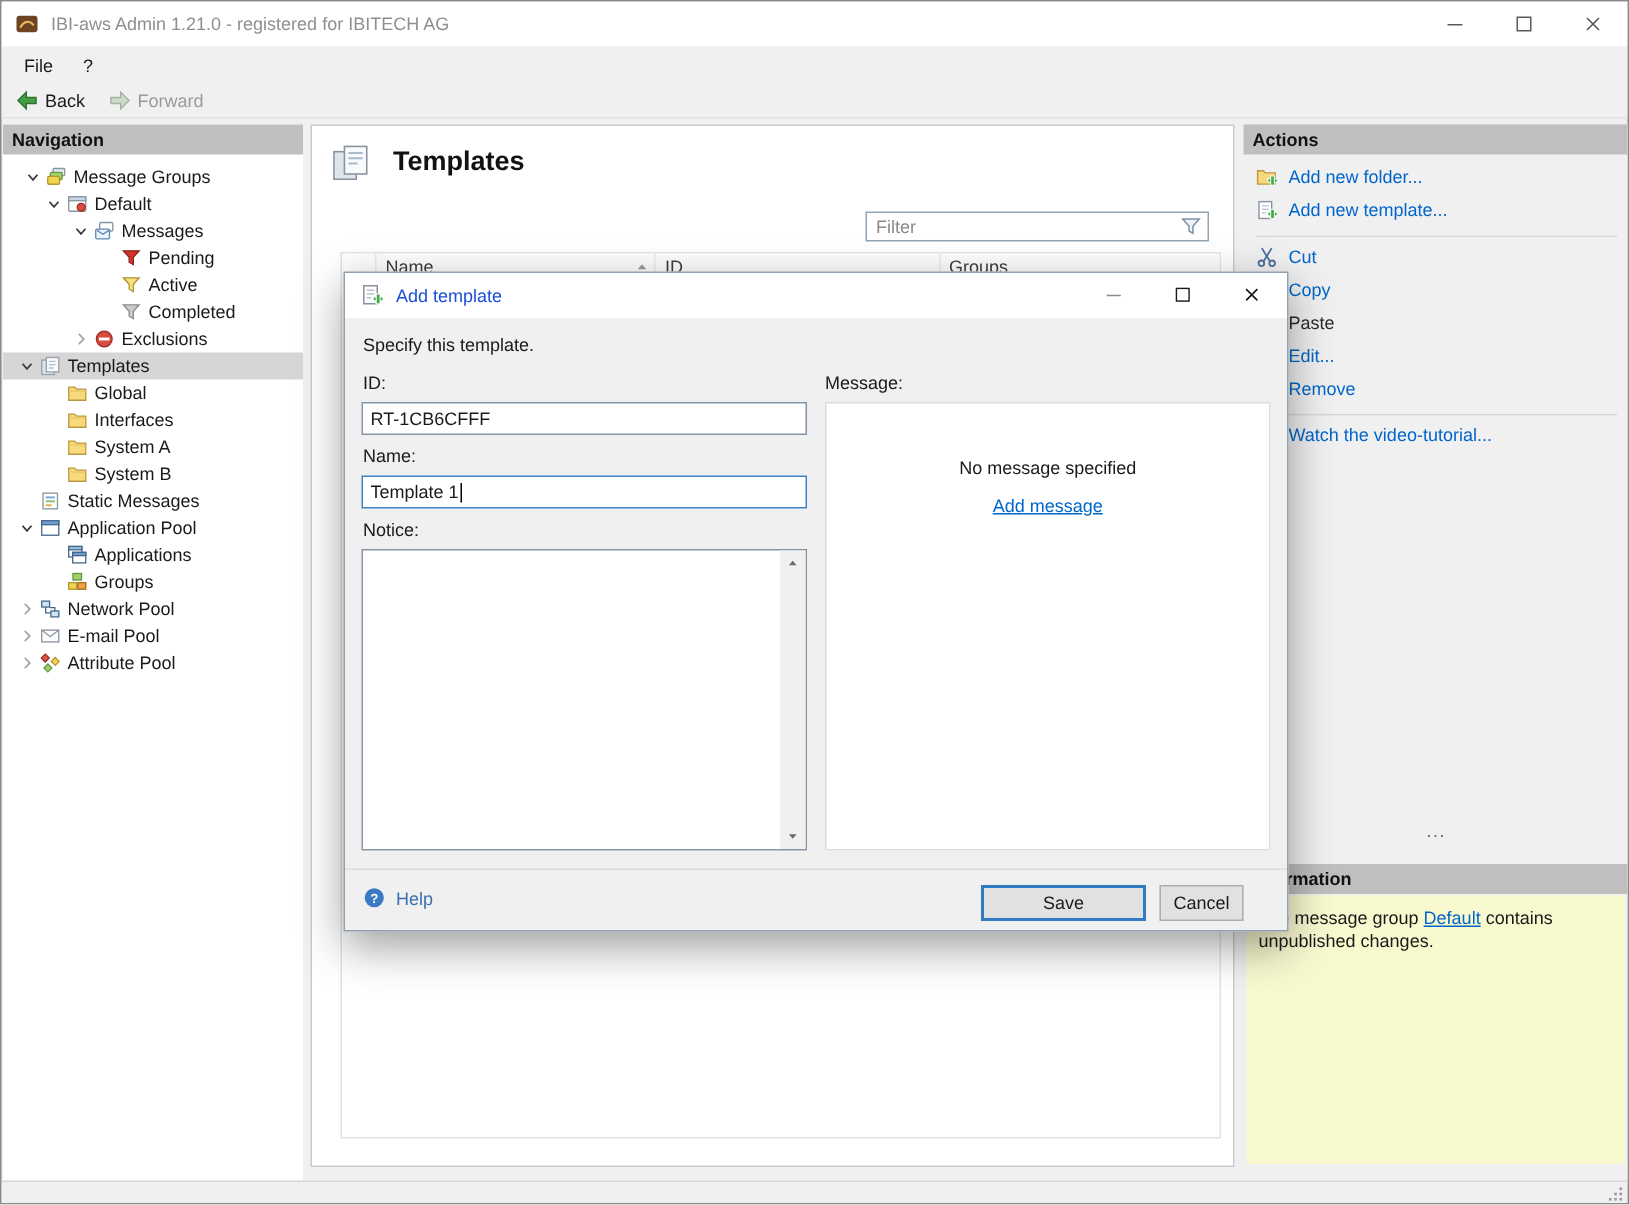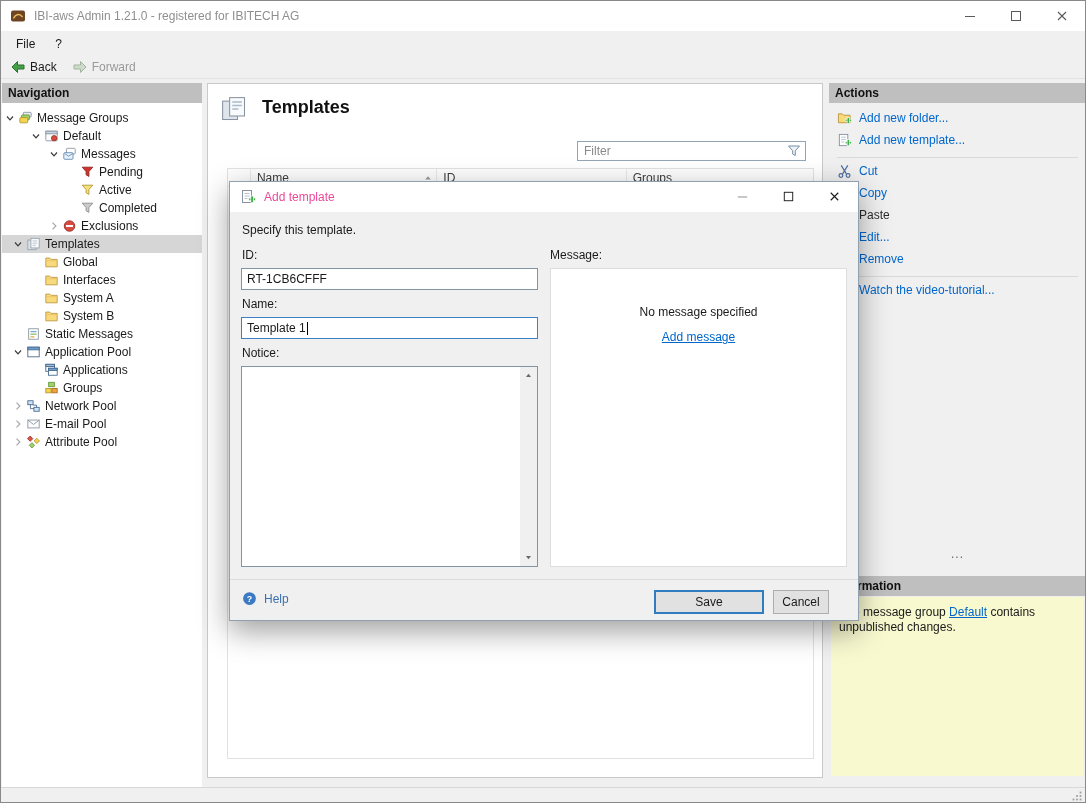--- a/index.html
+++ b/index.html
@@ -70,21 +70,21 @@
   .info-link { color:#0066cc; text-decoration:underline; }
 
   
   .statusbar { position:absolute; left:0; top:786px; width:100%; height:17px; background:#f0f0f0; border-top:1px solid #d8d8d8; }
   .grip { position:absolute; right:1px; bottom:1px; width:14px; height:14px; }
 
   
   .dialog { position:absolute; left:228px; top:180px; width:630px; height:440px; background:#f0f0f0; border:1px solid #90a0ae; box-shadow:0 10px 28px rgba(0,0,0,0.38); z-index:50; }
   .dlg-titlebar { position:absolute; left:0; top:0; right:0; height:30px; background:#ffffff; }
   .dlg-icon { position:absolute; left:10px; top:7px; width:16px; height:16px; }
-  .dlg-title { position:absolute; left:34px; top:0; line-height:30px; color:#ec4899; }
+  .dlg-title { position:absolute; left:34px; top:0; line-height:30px; color:#1d4ed8; }
   .dlg-controls { position:absolute; right:1px; top:0; display:flex; }
   .dlg-btn { width:46px; height:29px; display:flex; align-items:center; justify-content:center; }
   .dlg-btn .icon { width:15px; height:15px; }
   .dlg-label { position:absolute; color:#1a1a1a; }
   .text-input { position:absolute; background:#fff; border:1px solid #8295a5; padding:0 5px; display:flex; align-items:center; overflow:hidden; }
   .text-input.focused { border-color:#3a82c4; }
   .caret { width:1px; height:13px; background:#000; margin-left:1px; }
   .notice-box { position:absolute; left:11px; top:184px; width:297px; height:201px; border:1px solid #8295a5; background:#fff; }
   .vscroll { position:absolute; right:0; top:0; bottom:0; width:17px; background:#f0f0f0; display:flex; flex-direction:column; justify-content:space-between; align-items:center; }
   .scroll-btn { width:17px; height:17px; display:flex; align-items:center; justify-content:center; }
@@ -158,21 +158,21 @@
             <path d="M8.5 2.5L14 8l-5.5 5.5V10H2V6h6.5z" fill="#cddcc9" stroke="#a3b5a0"></path>
           </svg>
         </span>
       <span class="tool-label">Forward</span>
     </span>
   </div>
 
   <div class="nav-panel">
     <div class="panel-header">Navigation</div>
     <div class="tree" id="tree">
-        <div class="tree-row" style="padding-left: 0;">
+        <div class="tree-row" style="padding-left: 12px;">
           <span class="tree-expander icon">
             <svg viewBox="0 0 16 16">
               <path d="M4 6l4 4.5L12 6" fill="none" stroke="#3c3c3c" stroke-width="1.6"></path>
             </svg>
           </span>
           <span class="icon tree-icon">
             <svg viewBox="0 0 16 16">
               <rect x="5.5" y="1.5" width="9" height="5.5" rx="1" fill="#e9edf2" stroke="#8894a0"></rect>
               <rect x="3.5" y="4.5" width="9" height="5.5" rx="1" fill="#a5d06e" stroke="#639a3c"></rect>
               <rect x="1.5" y="7.5" width="9" height="6" rx="1" fill="#f3d44f" stroke="#b5952e"></rect>

